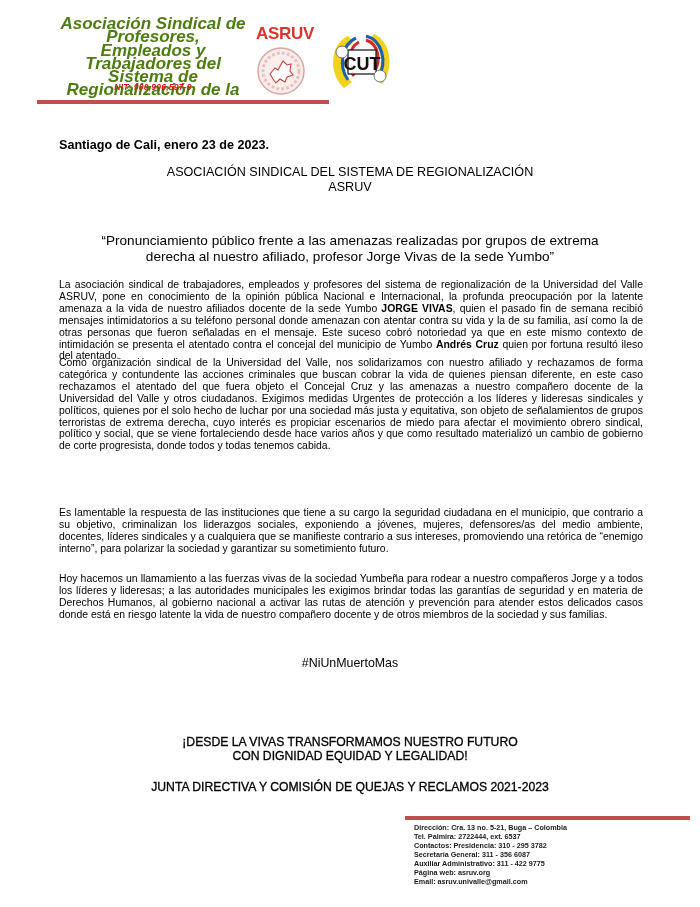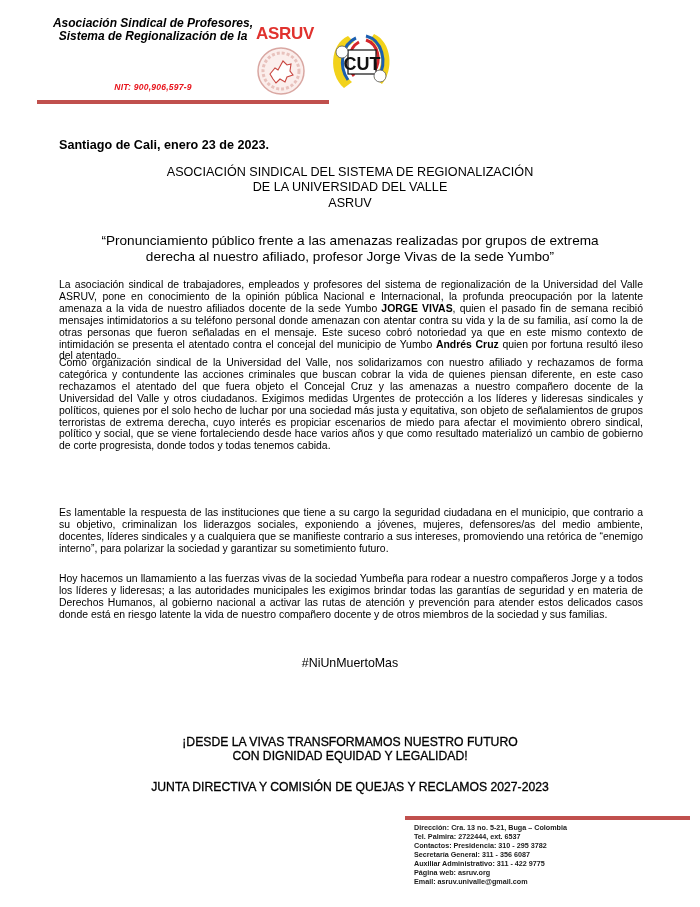--- a/index.html
+++ b/index.html
@@ -1,19 +1,19 @@
 <!DOCTYPE html>
 <html><head>
 <meta charset="utf-8">
 <style>
   html, body { margin:0; padding:0; background:#ffffff; }
   body { width:700px; height:907px; position:relative; overflow:hidden;
          font-family:"Liberation Sans", sans-serif; color:#000; }
   .hdr-text { position:absolute; left:48px; top:17px; width:210px; text-align:center;
-              color:#000000; font-style:italic; font-weight:bold; font-size:12px; line-height:13.3px; }
+              color:#4d7c0f; font-style:italic; font-weight:bold; font-size:17px; line-height:13.3px; }
   .hdr-nit { position:absolute; left:48px; top:82px; width:210px; text-align:center;
              color:#e8141c; font-style:italic; font-weight:bold; font-size:8.6px; letter-spacing:0.2px; }
   .hdr-bar { position:absolute; left:37px; top:100px; width:292px; height:4px; background:#c0504d; }
   .logo-asruv { position:absolute; left:253px; top:24px; width:66px; height:72px; }
   .logo-asruv .txt { position:absolute; left:3px; top:0; font-weight:bold; font-size:17px;
                      color:#e0322e; letter-spacing:-0.3px; }
   .logo-seal { position:absolute; left:3px; top:22px; width:50px; height:50px; }
   .logo-cut { position:absolute; left:326px; top:30px; width:70px; height:62px; }
 
   .date { position:absolute; left:59px; top:138px; font-weight:bold; font-size:12.6px; }
@@ -36,20 +36,21 @@
   .ftr-bar { position:absolute; left:405px; top:816px; width:285px; height:4px; background:#c0504d; }
   .ftr { position:absolute; left:414px; top:823px; font-size:7.2px; line-height:9px;
          font-weight:bold; color:#1a1a1a; }
   .ftr div { white-space:nowrap; }
 </style>
 </head>
 <body>
 
 <div class="hdr-text">
   <div>Asociación Sindical de Profesores,</div>
+  <div>Empleados y Trabajadores del</div>
   <div>Sistema de Regionalización de la</div>
 </div>
 <div class="hdr-nit">NIT: 900,906,597-9</div>
 <div class="hdr-bar"></div>
 
 <div class="logo-asruv">
   <div class="txt">ASRUV</div>
   <svg class="logo-seal" viewBox="0 0 50 50">
     <circle cx="25" cy="25" r="23" fill="#fbeeec" stroke="#d9a7a2" stroke-width="1.5"></circle>
     <circle cx="25" cy="25" r="18" fill="none" stroke="#e8c2bd" stroke-width="3" stroke-dasharray="3 2"></circle>
@@ -67,21 +68,20 @@
   <rect x="22" y="20" width="28" height="24" fill="#fff" stroke="#111" stroke-width="1.2"></rect>
   <text x="36" y="40" text-anchor="middle" font-family="Liberation Sans, sans-serif" font-weight="bold" font-size="18" fill="#111">CUT</text>
   <circle cx="16" cy="22" r="6" fill="#fff" stroke="#555" stroke-width="0.8"></circle>
   <circle cx="54" cy="46" r="6" fill="#fff" stroke="#555" stroke-width="0.8"></circle>
 </svg>
 
 <div class="date">Santiago de Cali, enero 23 de 2023.</div>
 
 <div class="center org">
   <div>ASOCIACIÓN SINDICAL DEL SISTEMA DE REGIONALIZACIÓN</div>
-  <div>DE LA UNIVERSIDAD DEL VALLE</div>
   <div>ASRUV</div>
 </div>
 
 <div class="center title">
   <div>“Pronunciamiento público frente a las amenazas realizadas por grupos de extrema</div>
   <div>derecha al nuestro afiliado, profesor Jorge Vivas de la sede Yumbo”</div>
 </div>
 
 <div class="para p1"><span>La asociación sindical de trabajadores, empleados y profesores del sistema de regionalización de la Universidad del Valle ASRUV, pone en conocimiento de la opinión pública Nacional e Internacional, la profunda preocupación por la latente amenaza a la vida de nuestro afiliados docente de la sede Yumbo </span><b>JORGE VIVAS</b><span>, quien el pasado fin de semana recibió mensajes intimidatorios a su teléfono personal donde amenazan con atentar contra su vida y la de su familia, así como la de otras personas que fueron señaladas en el mensaje. Este suceso cobró notoriedad ya que en este mismo contexto de intimidación se  presenta el atentado contra el concejal del municipio de Yumbo </span><b>Andrés Cruz</b><span> quien por fortuna resultó ileso del atentado.</span></div>
 
@@ -91,21 +91,21 @@
 
 <div class="center tags">
   <div>#NiUnMuertoMas</div>
 </div>
 
 <div class="center slogan">
   <div>¡DESDE LA VIVAS TRANSFORMAMOS NUESTRO FUTURO</div>
   <div>CON DIGNIDAD EQUIDAD Y LEGALIDAD!</div>
 </div>
 
-<div class="center junta">JUNTA DIRECTIVA Y COMISIÓN DE QUEJAS Y RECLAMOS 2027-2023</div>
+<div class="center junta">JUNTA DIRECTIVA Y COMISIÓN DE QUEJAS Y RECLAMOS 2021-2023</div>
 
 <div class="ftr-bar"></div>
 <div class="ftr">
   <div>Dirección: Cra. 13 no. 5-21, Buga – Colombia</div>
   <div>Tel. Palmira: 2722444, ext. 6537</div>
   <div>Contactos: Presidencia: 310 - 295 3782</div>
   <div>Secretaría General: 311 - 356 6087</div>
   <div>Auxiliar Administrativo: 311 - 422 9775</div>
   <div>Página web: asruv.org</div>
   <div>Email: asruv.univalle@gmail.com</div>

